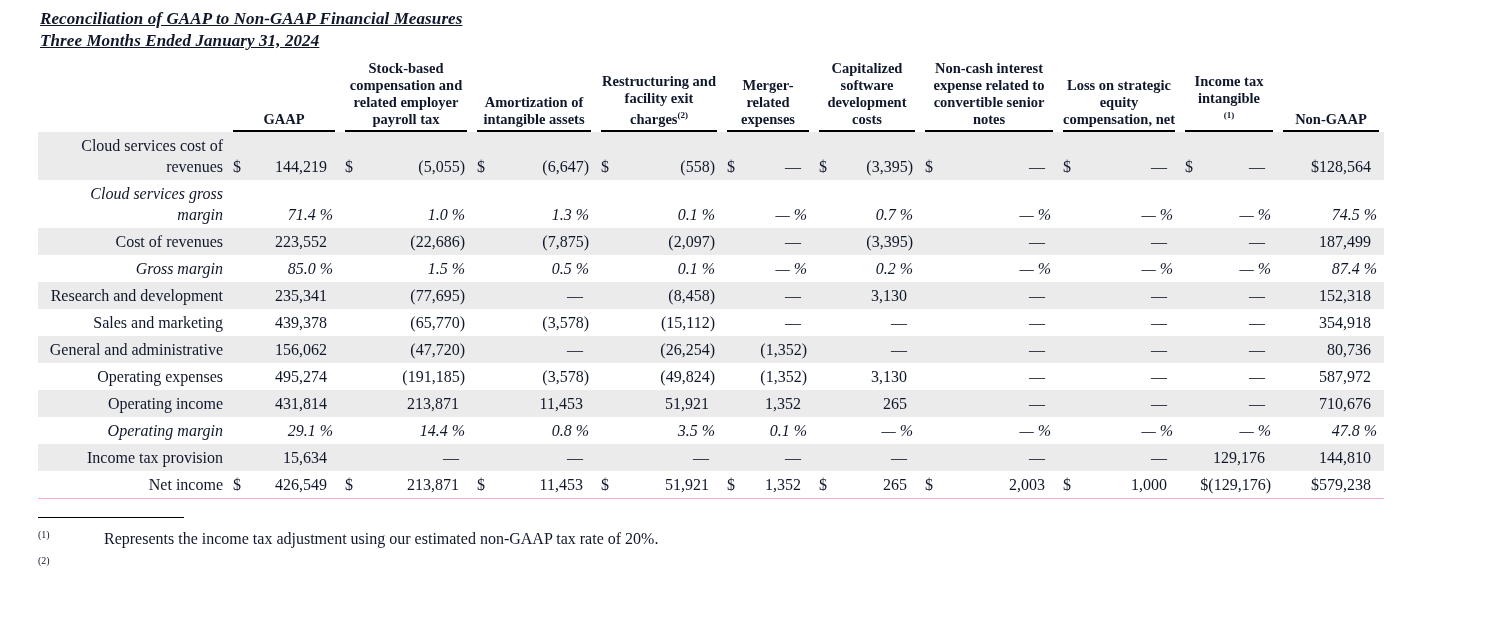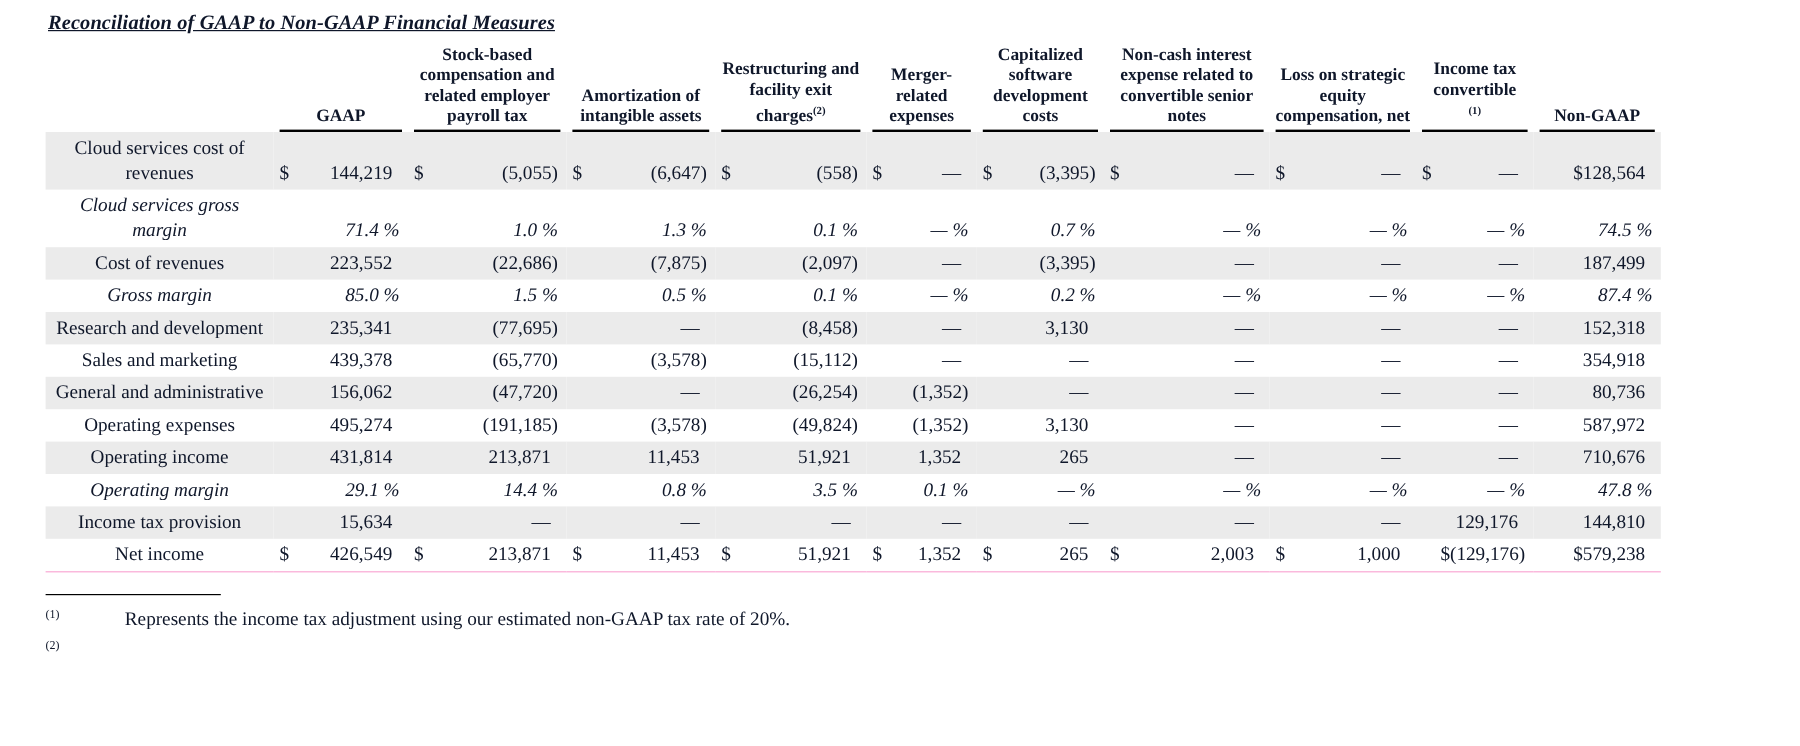--- a/index.html
+++ b/index.html
@@ -34,41 +34,42 @@
     border-bottom:2.5px solid #000;
     padding-bottom:2px;
   }
   .hd .hwrap{display:block;text-align:center;}
   .hd sup{font-size:9px;}
   thead th.lblhead .hd{border-bottom:none;}
   tbody td{
     padding:3px 5px;vertical-align:bottom;
     font-size:16px;line-height:21px;
   }
-  tbody td.lbl{text-align:center;}
+  tbody td.lbl{text-align:right;}
   tr.shaded{background:#ebebeb;}
   tr.italic{font-style:italic;}
   tbody tr:last-child td{border-bottom:1px solid #f9a8d4;}
   .cf{display:flex;justify-content:space-between;align-items:baseline;}
   .cur{flex:0 0 auto;text-align:left;}
   .val{flex:1 1 auto;text-align:right;padding-right:8px;white-space:nowrap;}
   .val.flush{padding-right:2px;}
   .footnotes{margin:18px 0 0 38px;font-size:16px;}
   .fnrule{width:146px;border-top:1px solid #000;margin-bottom:6px;}
   .fnrow{display:flex;align-items:baseline;line-height:21px;margin-bottom:1px;}
   .fnmark{flex:0 0 66px;}
   .fnmark sup{font-size:10px;}
   .fntext{flex:1 1 auto;}
 </style>
 </head>
 <body>
 
 <div class="page">
   <div class="titleblock">
     <div class="doc-title">Reconciliation of GAAP to Non-GAAP Financial Measures</div>
+    <div class="doc-subtitle">Three Months Ended January 31, 2024</div>
   </div>
 
   <table class="recon" id="recon-table">
       <colgroup>
         <col style="width: 190px;">
         <col style="width: 112px;">
         <col style="width: 132px;">
         <col style="width: 124px;">
         <col style="width: 126px;">
         <col style="width: 92px;">
@@ -118,21 +119,21 @@
               <span class="hwrap"><span>Non-cash interest expense related to convertible senior notes</span></span>
             </div>
           </th>
           <th>
             <div class="hd">
               <span class="hwrap"><span>Loss on strategic equity compensation, net</span></span>
             </div>
           </th>
           <th>
             <div class="hd">
-              <span class="hwrap"><span>Income tax convertible</span><br><sup>(1)</sup></span>
+              <span class="hwrap"><span>Income tax intangible</span><br><sup>(1)</sup></span>
             </div>
           </th>
           <th>
             <div class="hd">
               <span class="hwrap"><span>Non-GAAP</span></span>
             </div>
           </th>
         </tr>
       </thead>
       <tbody>

